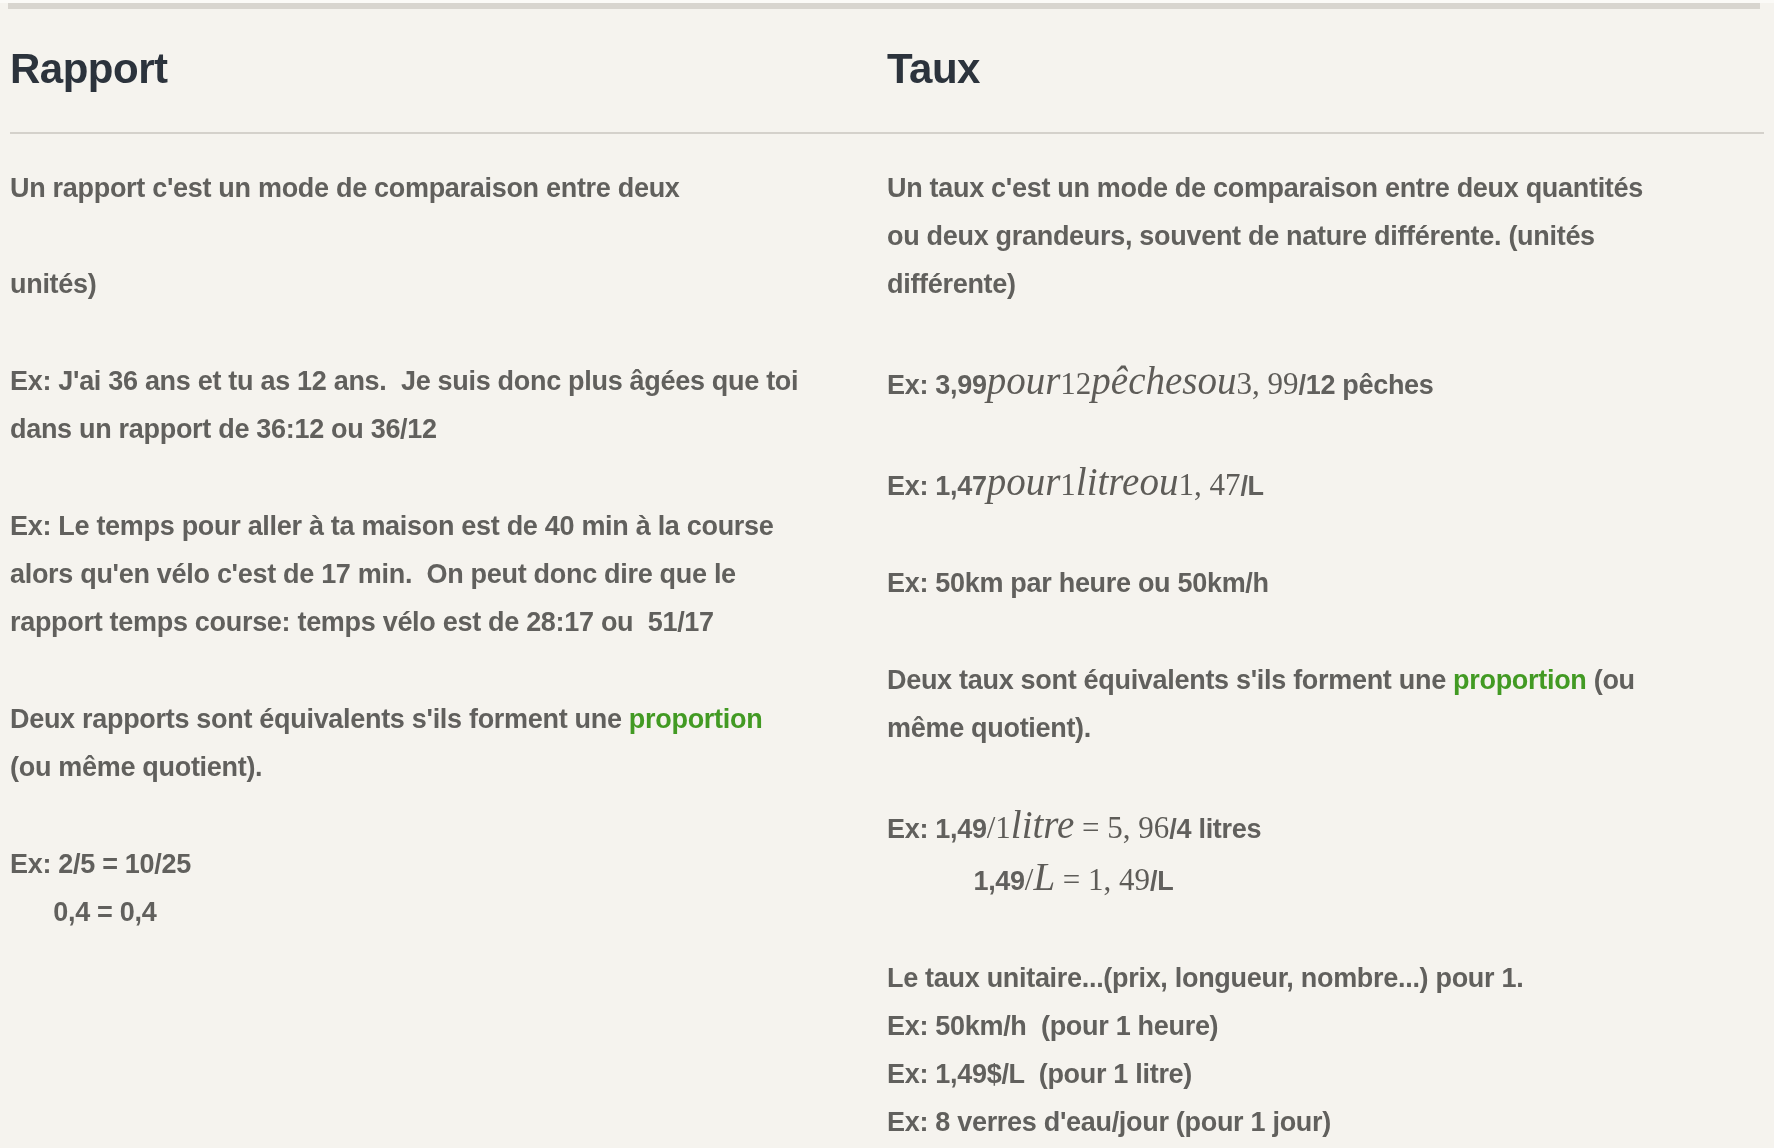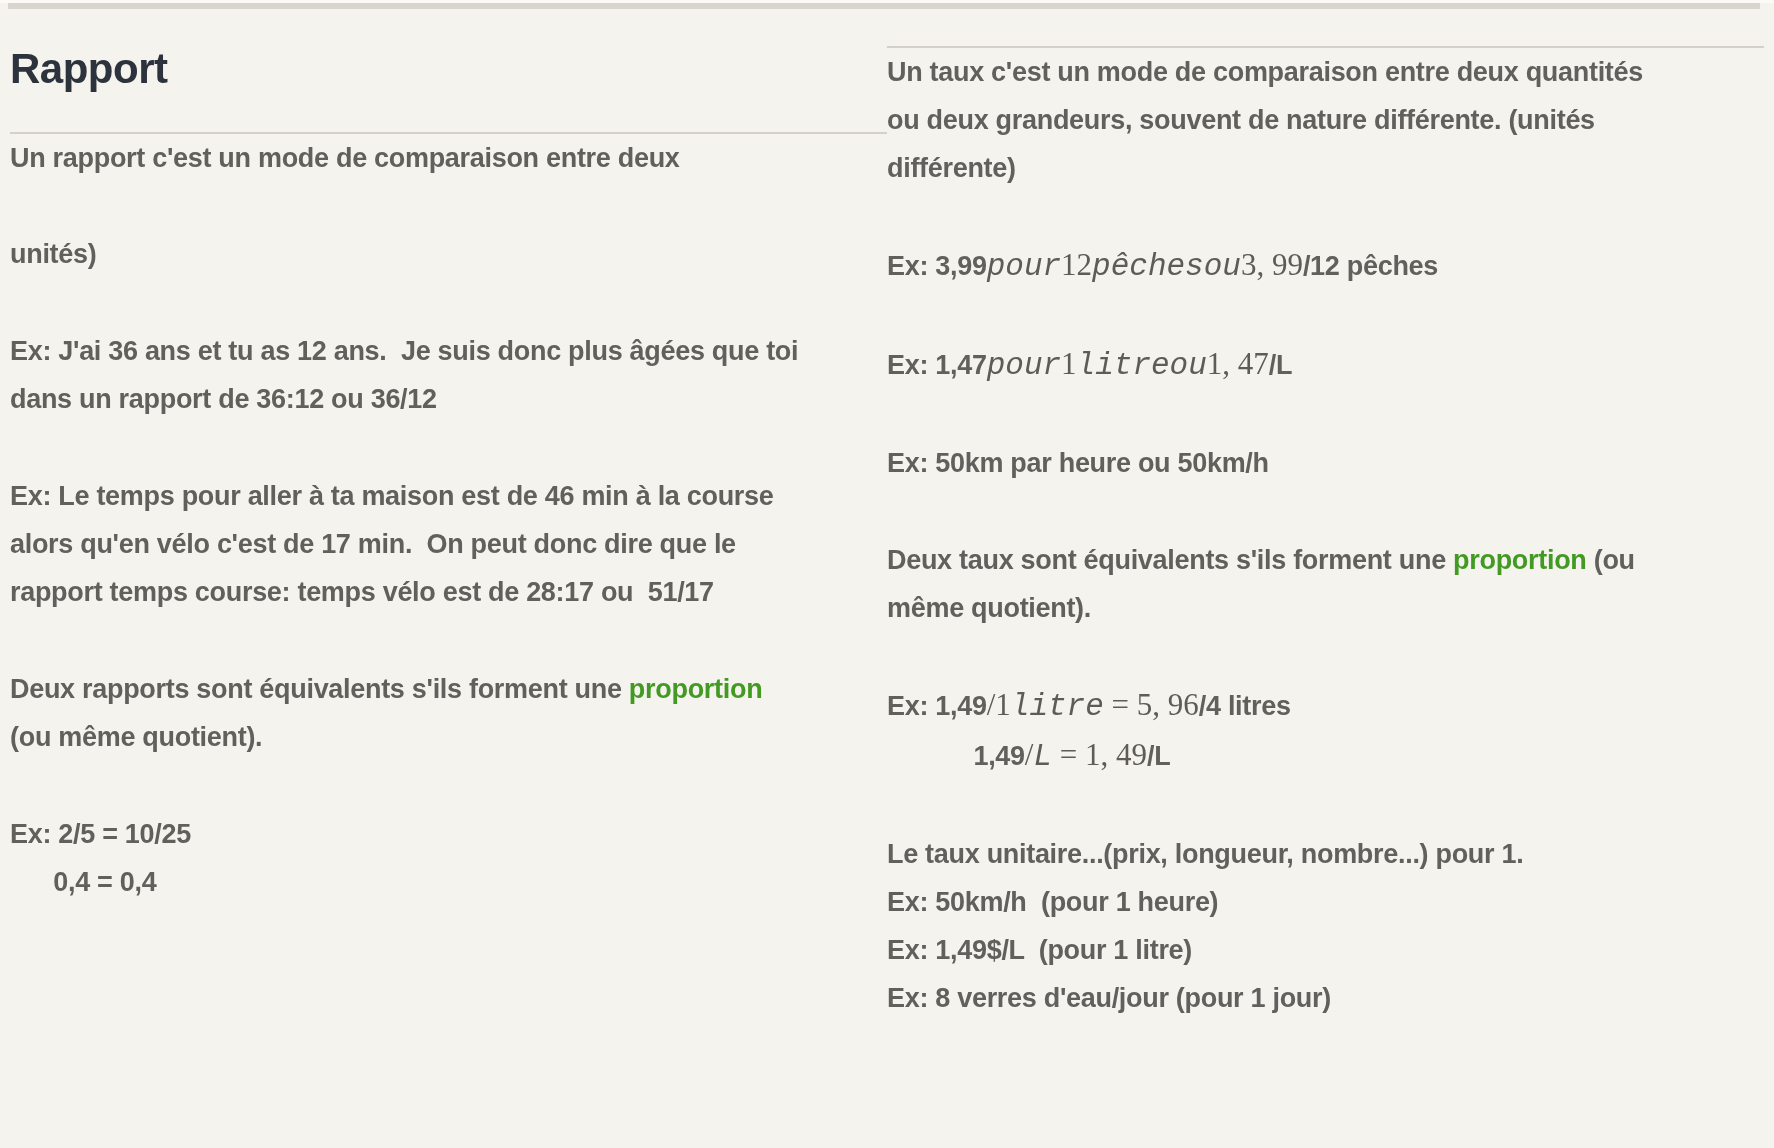--- a/index.html
+++ b/index.html
@@ -24,21 +24,21 @@
     line-height: 52px;
     font-weight: 600;
     letter-spacing: -0.5px;
     color: #2c333c;
   }
   .title-rule {
     border: none;
     border-top: 2px solid #d4d1cb;
     margin: 37px 0 0 0;
   }
-  .blocks { }
+  .blocks { padding-top: 30px; }
   p.block {
     margin: 0 0 49px 0;
     font-size: 27px;
     line-height: 48px;
     white-space: pre-wrap;
     color: #61605d;
   }
   p.block:last-child { margin-bottom: 0; }
 
   .seg-body {
@@ -51,49 +51,50 @@
     color: #429a23;
     cursor: pointer;
   }
   .seg-math {
     font-family: "Liberation Serif", serif;
     font-size: 31px;
     font-weight: 400;
     color: #5e5c58;
   }
   .seg-math-italic {
-    font-family: Liberation Mono, monospace;
-    font-size: 31px;
+    font-family: Liberation Serif, serif;
+    font-size: 39px;
     font-weight: 400;
     font-style: italic;
     color: #5e5c58;
   }
 </style>
 </head>
 <body>
 
 <div>
   <div class="top-strip"></div>
   <div class="top-bar"></div>
 
   <div class="columns">
 
     <section class="column">
       <h1 class="col-title">Rapport</h1>
       <hr class="title-rule">
       <div class="blocks">
           <p class="block"><span class="seg-body">Un rapport c'est un mode de comparaison entre deux</span><br><br><span class="seg-body">unités)</span></p>
           <p class="block"><span class="seg-body">Ex: J'ai 36 ans et tu as 12 ans.  Je suis donc plus âgées que toi</span><br><span class="seg-body">dans un rapport de 36:12 ou 36/12</span></p>
-          <p class="block"><span class="seg-body">Ex: Le temps pour aller à ta maison est de 46 min à la course</span><br><span class="seg-body">alors qu'en vélo c'est de 17 min.  On peut donc dire que le</span><br><span class="seg-body">rapport temps course: temps vélo est de 28:17 ou  51/17</span></p>
+          <p class="block"><span class="seg-body">Ex: Le temps pour aller à ta maison est de 40 min à la course</span><br><span class="seg-body">alors qu'en vélo c'est de 17 min.  On peut donc dire que le</span><br><span class="seg-body">rapport temps course: temps vélo est de 28:17 ou  51/17</span></p>
           <p class="block"><span class="seg-body">Deux rapports sont équivalents s'ils forment une </span><span class="seg-link">proportion</span><br><span class="seg-body">(ou même quotient).</span></p>
           <p class="block"><span class="seg-body">Ex: 2/5 = 10/25</span><br><span class="seg-body">      0,4 = 0,4</span></p>
         </div>
     </section>
 
     <section class="column">
+      <h1 class="col-title">Taux</h1>
       <hr class="title-rule">
       <div class="blocks">
           <p class="block"><span class="seg-body">Un taux c'est un mode de comparaison entre deux quantités</span><br><span class="seg-body">ou deux grandeurs, souvent de nature différente. (unités</span><br><span class="seg-body">différente)</span></p>
           <p class="block"><span class="seg-body">Ex: 3,99</span><span class="seg-math-italic">pour</span><span class="seg-math">12</span><span class="seg-math-italic">pêchesou</span><span class="seg-math">3, 99</span><span class="seg-body">/12 pêches</span></p>
           <p class="block"><span class="seg-body">Ex: 1,47</span><span class="seg-math-italic">pour</span><span class="seg-math">1</span><span class="seg-math-italic">litreou</span><span class="seg-math">1, 47</span><span class="seg-body">/L</span></p>
           <p class="block"><span class="seg-body">Ex: 50km par heure ou 50km/h</span></p>
           <p class="block"><span class="seg-body">Deux taux sont équivalents s'ils forment une </span><span class="seg-link">proportion</span><span class="seg-body"> (ou</span><br><span class="seg-body">même quotient).</span></p>
           <p class="block"><span class="seg-body">Ex: 1,49</span><span class="seg-math">/1</span><span class="seg-math-italic">litre</span><span class="seg-math"> = 5, 96</span><span class="seg-body">/4 litres</span><br><span class="seg-body">            1,49</span><span class="seg-math">/</span><span class="seg-math-italic">L</span><span class="seg-math"> = 1, 49</span><span class="seg-body">/L</span></p>
           <p class="block"><span class="seg-body">Le taux unitaire...(prix, longueur, nombre...) pour 1.</span><br><span class="seg-body">Ex: 50km/h  (pour 1 heure)</span><br><span class="seg-body">Ex: 1,49$/L  (pour 1 litre)</span><br><span class="seg-body">Ex: 8 verres d'eau/jour (pour 1 jour)</span></p>
         </div>

